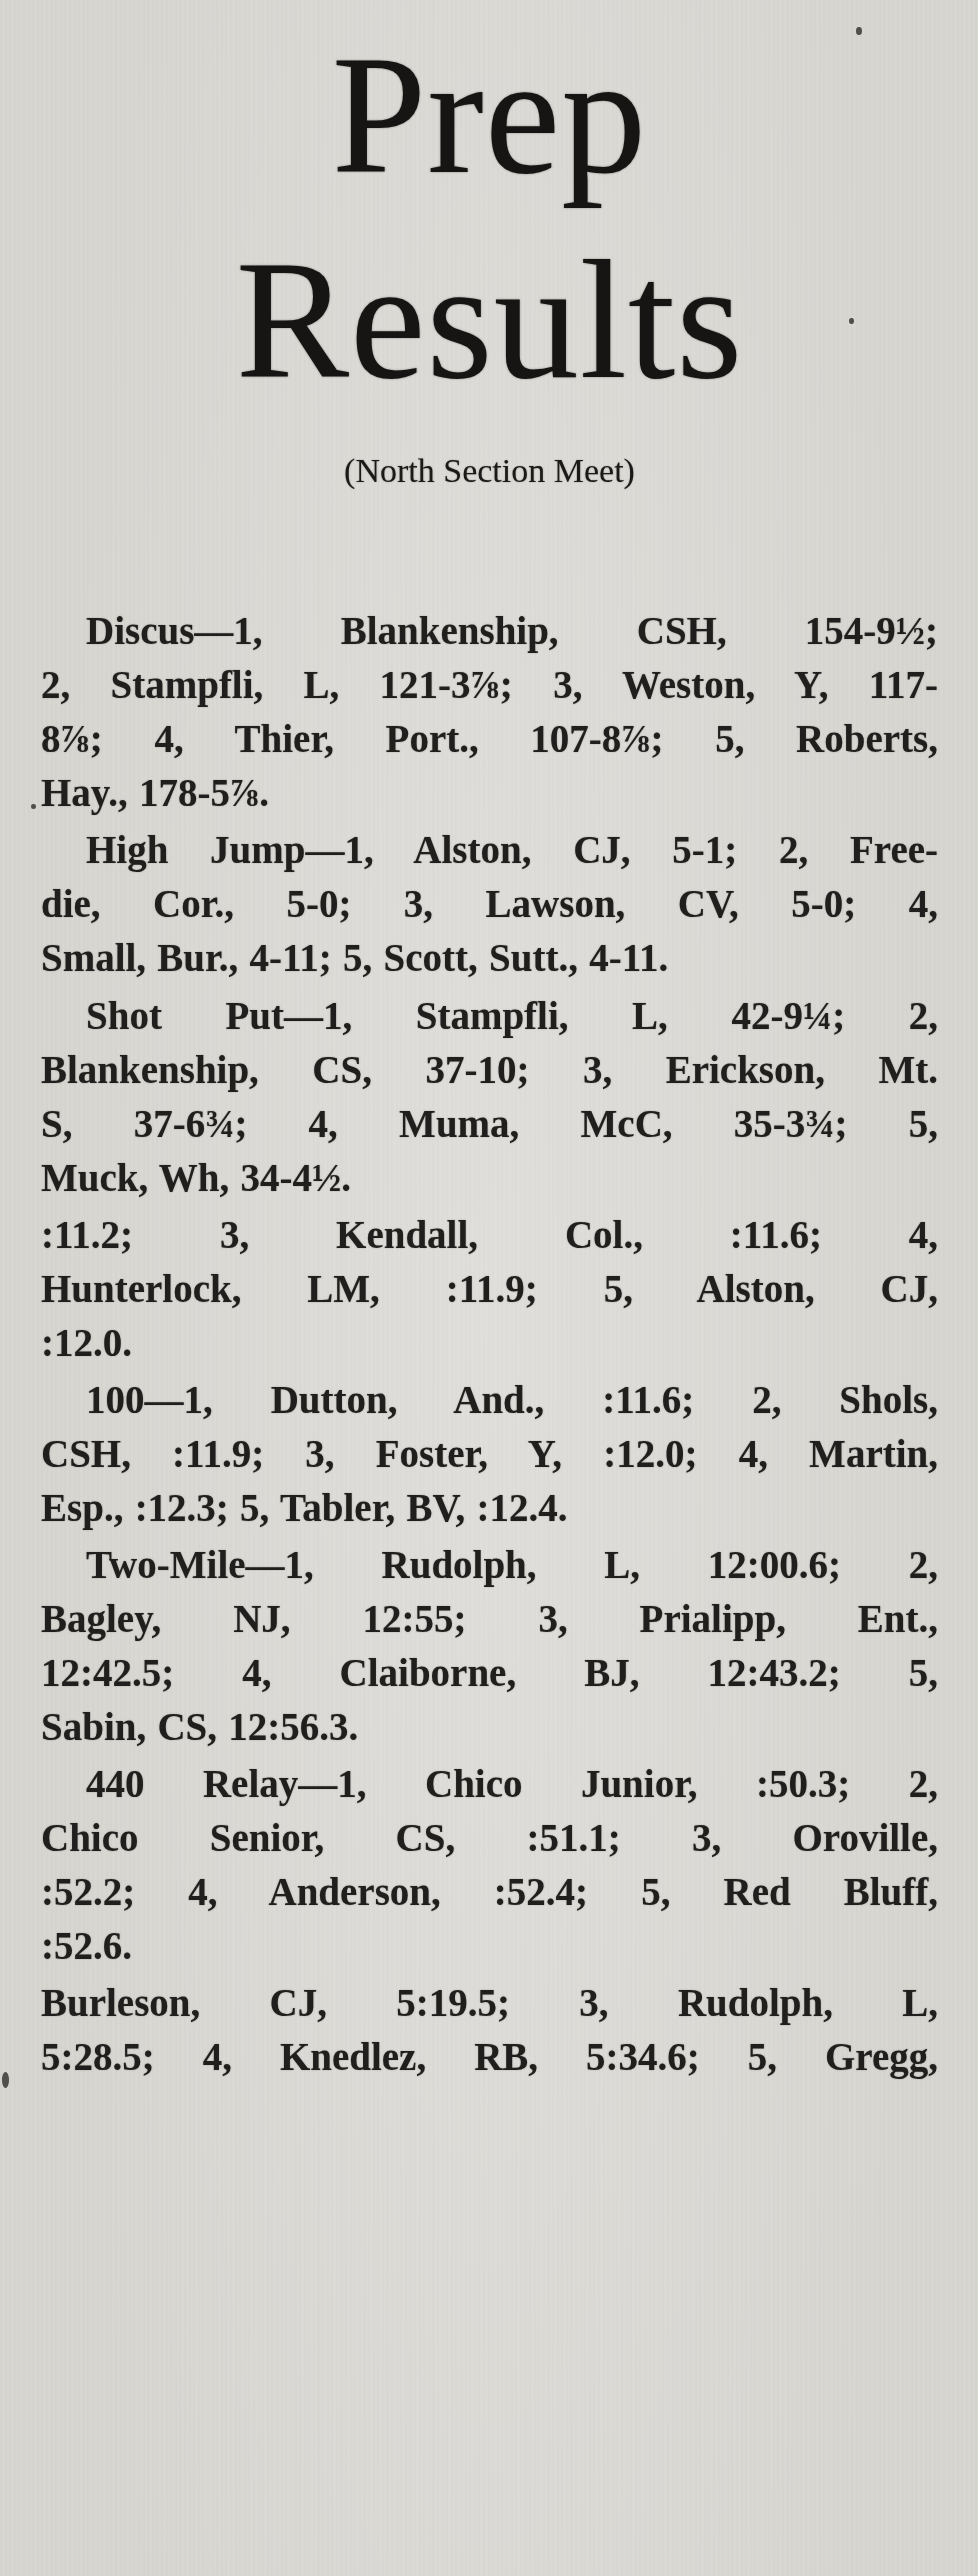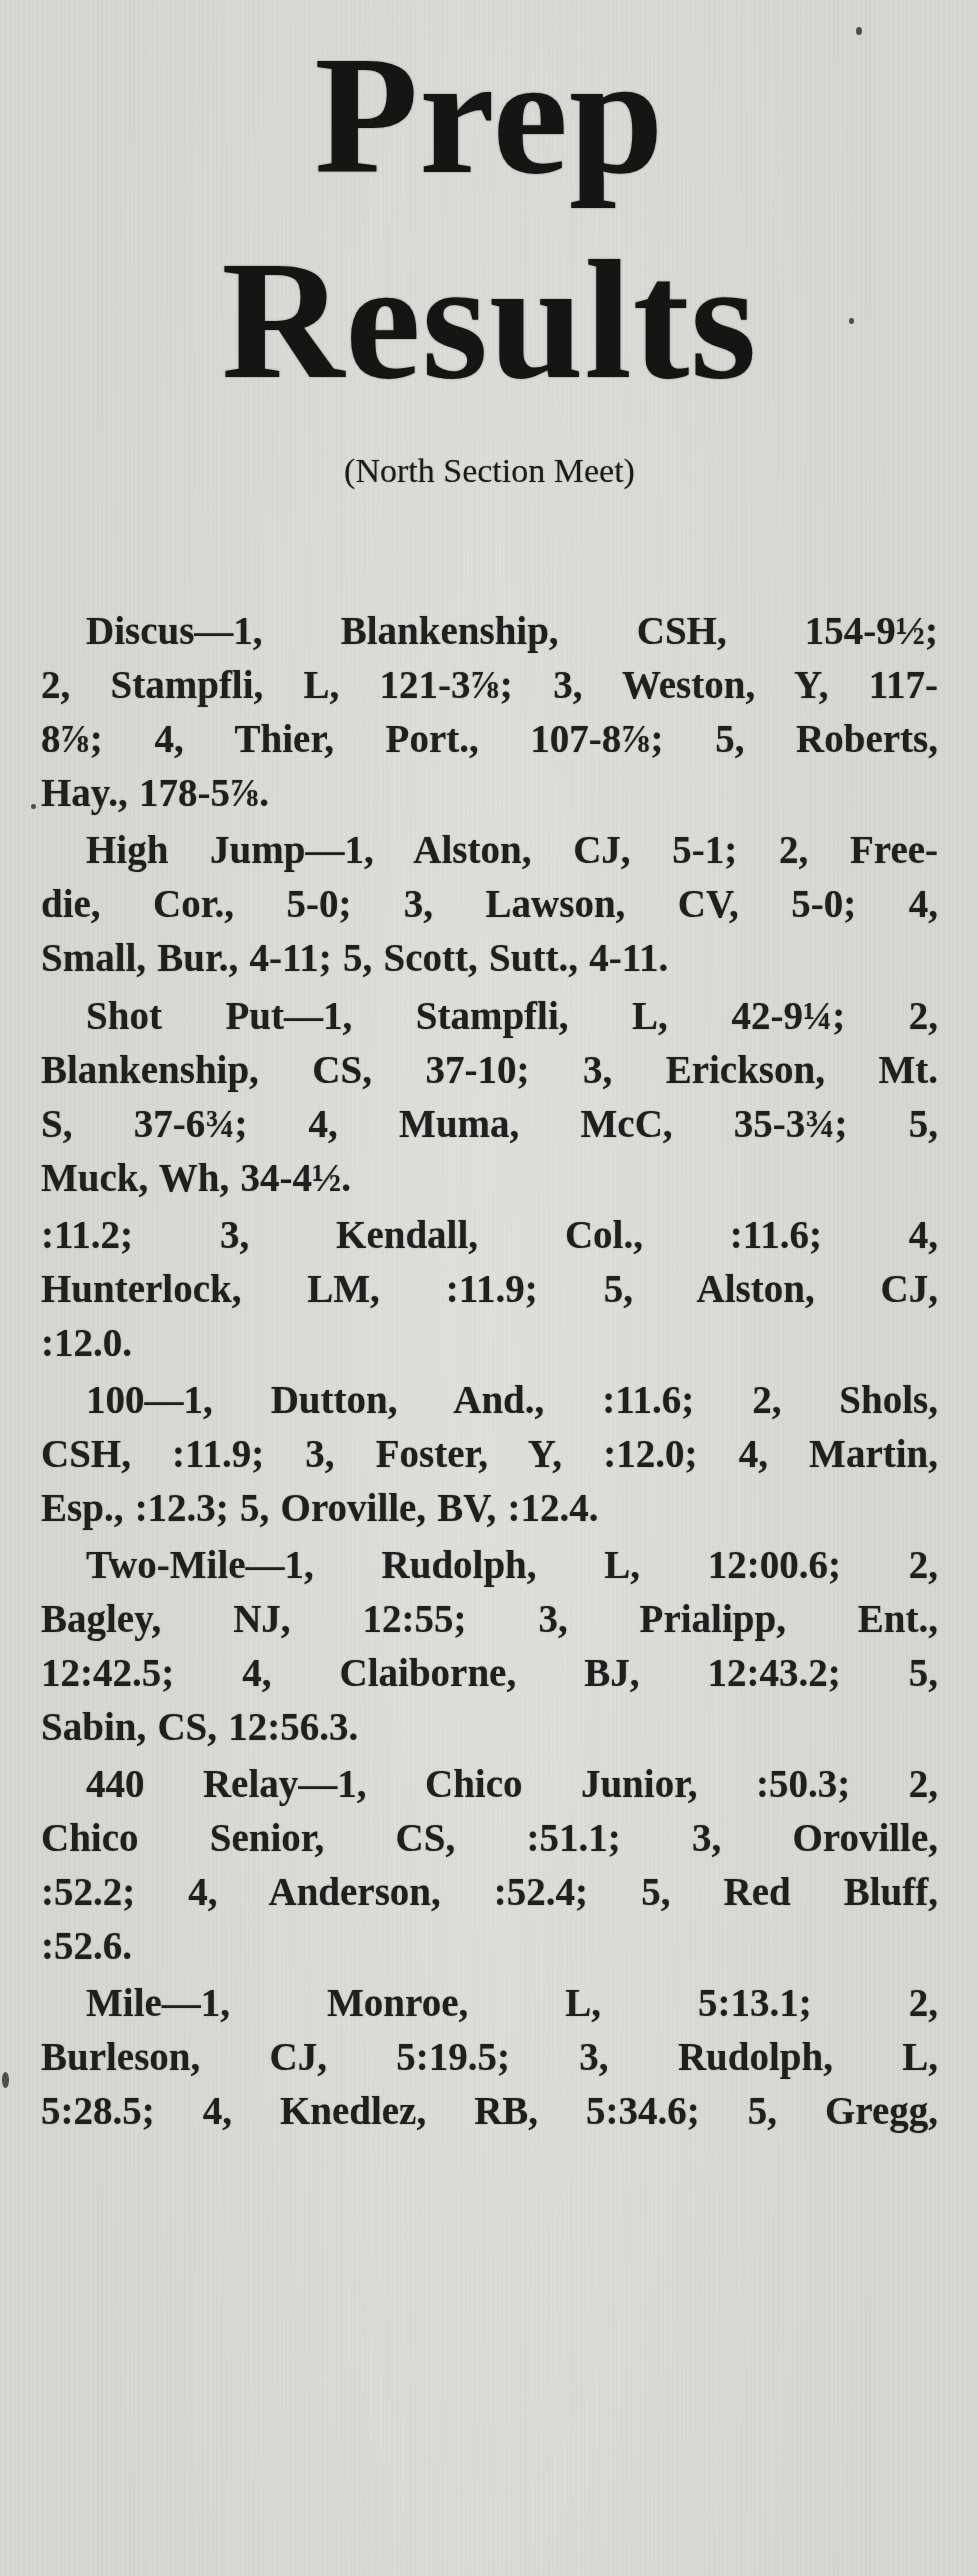--- a/index.html
+++ b/index.html
@@ -12,21 +12,21 @@
       radial-gradient(ellipse at 50% 35%, rgba(255,255,255,0.22), rgba(255,255,255,0) 65%),
       repeating-linear-gradient(90deg, rgba(0,0,0,0.015) 0 2.1px, rgba(0,0,0,0) 2.1px 4.6px),
       #d8d6d1;
     font-family: "Liberation Serif", "DejaVu Serif", serif;
     color: #1d1c1a;
     overflow: hidden;
   }
   .headline { padding-top: 13.4px; }
   .headline-line {
     text-align: center;
-    font-weight: 700;
+    font-weight: 400;
     font-size: 170px;
     line-height: 205px;
     letter-spacing: 1px;
     color: #161513;
     text-shadow: 0 0 2.1px rgba(25,23,20,0.45);
   }
   .subhead {
     margin-top: 27px;
     text-align: center;
     font-weight: 400;
@@ -91,36 +91,35 @@
         <div class="line last">Muck, Wh, 34-4½.</div>
       </div>
       <div class="para">
         <div class="line">:11.2; 3, Kendall, Col., :11.6; 4,</div>
         <div class="line">Hunterlock, LM, :11.9; 5, Alston, CJ,</div>
         <div class="line last">:12.0.</div>
       </div>
       <div class="para">
         <div class="line first">100—1, Dutton, And., :11.6; 2, Shols,</div>
         <div class="line">CSH, :11.9; 3, Foster, Y, :12.0; 4, Martin,</div>
-        <div class="line last">Esp., :12.3; 5, Oroville, BV, :12.4.</div>
+        <div class="line last">Esp., :12.3; 5, Tabler, BV, :12.4.</div>
       </div>
       <div class="para">
         <div class="line first">Two-Mile—1, Rudolph, L, 12:00.6; 2,</div>
         <div class="line">Bagley, NJ, 12:55; 3, Prialipp, Ent.,</div>
         <div class="line">12:42.5; 4, Claiborne, BJ, 12:43.2; 5,</div>
         <div class="line last">Sabin, CS, 12:56.3.</div>
       </div>
       <div class="para">
         <div class="line first">440 Relay—1, Chico Junior, :50.3; 2,</div>
         <div class="line">Chico Senior, CS, :51.1; 3, Oroville,</div>
         <div class="line">:52.2; 4, Anderson, :52.4; 5, Red Bluff,</div>
         <div class="line last">:52.6.</div>
       </div>
       <div class="para">
-        <div class="line first">Mile—1, Monroe, L, 5:13.1; 2,</div>
         <div class="line">Burleson, CJ, 5:19.5; 3, Rudolph, L,</div>
         <div class="line">5:28.5; 4, Knedlez, RB, 5:34.6; 5, Gregg,</div>
       </div>
     </div>
 
   <div class="speck s1"></div>
   <div class="speck s2"></div>
   <div class="speck s3"></div>
 
   <div class="speck s5"></div>

